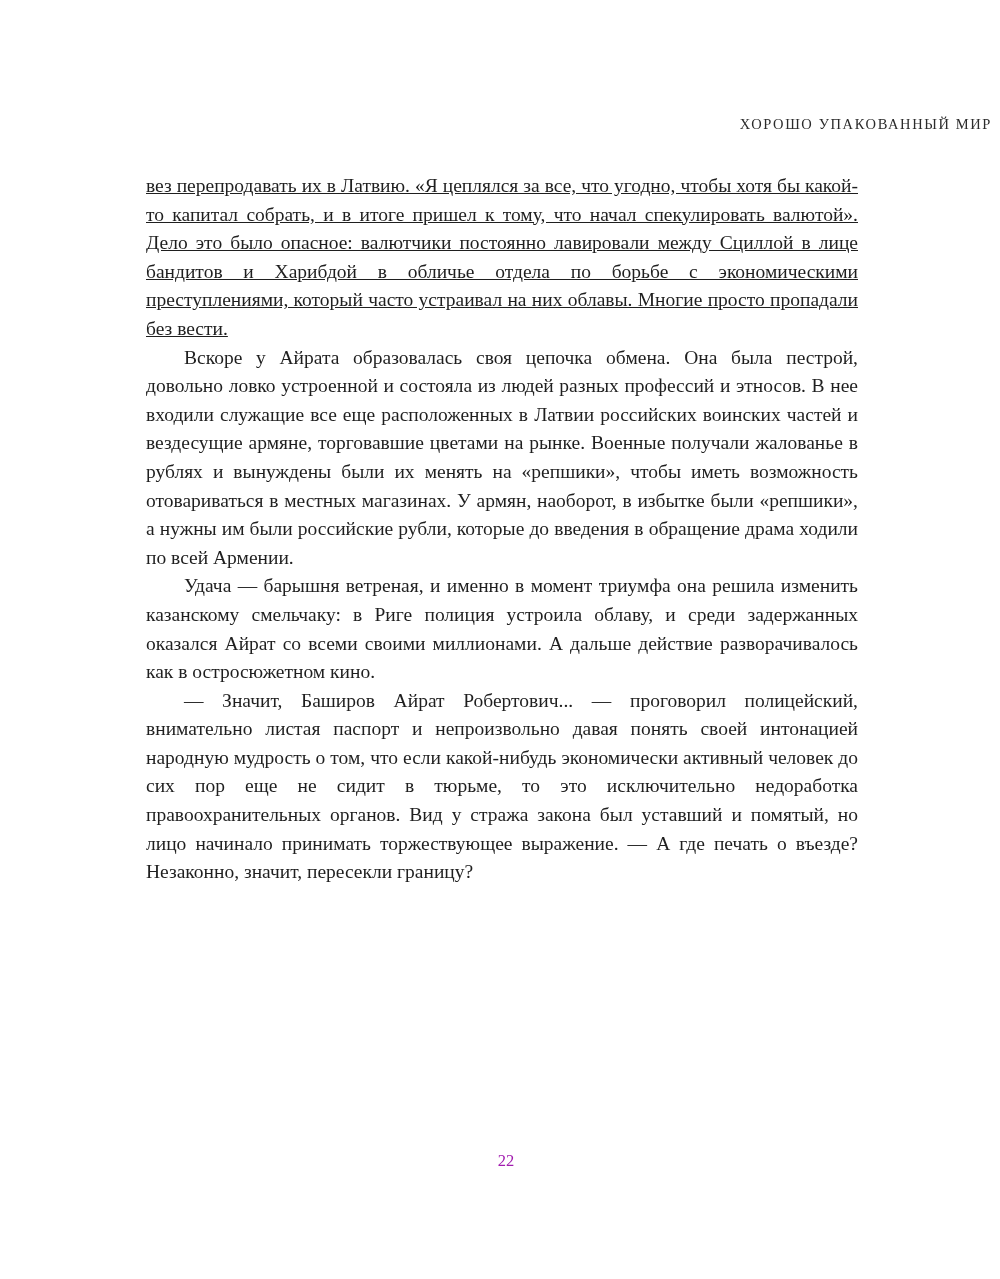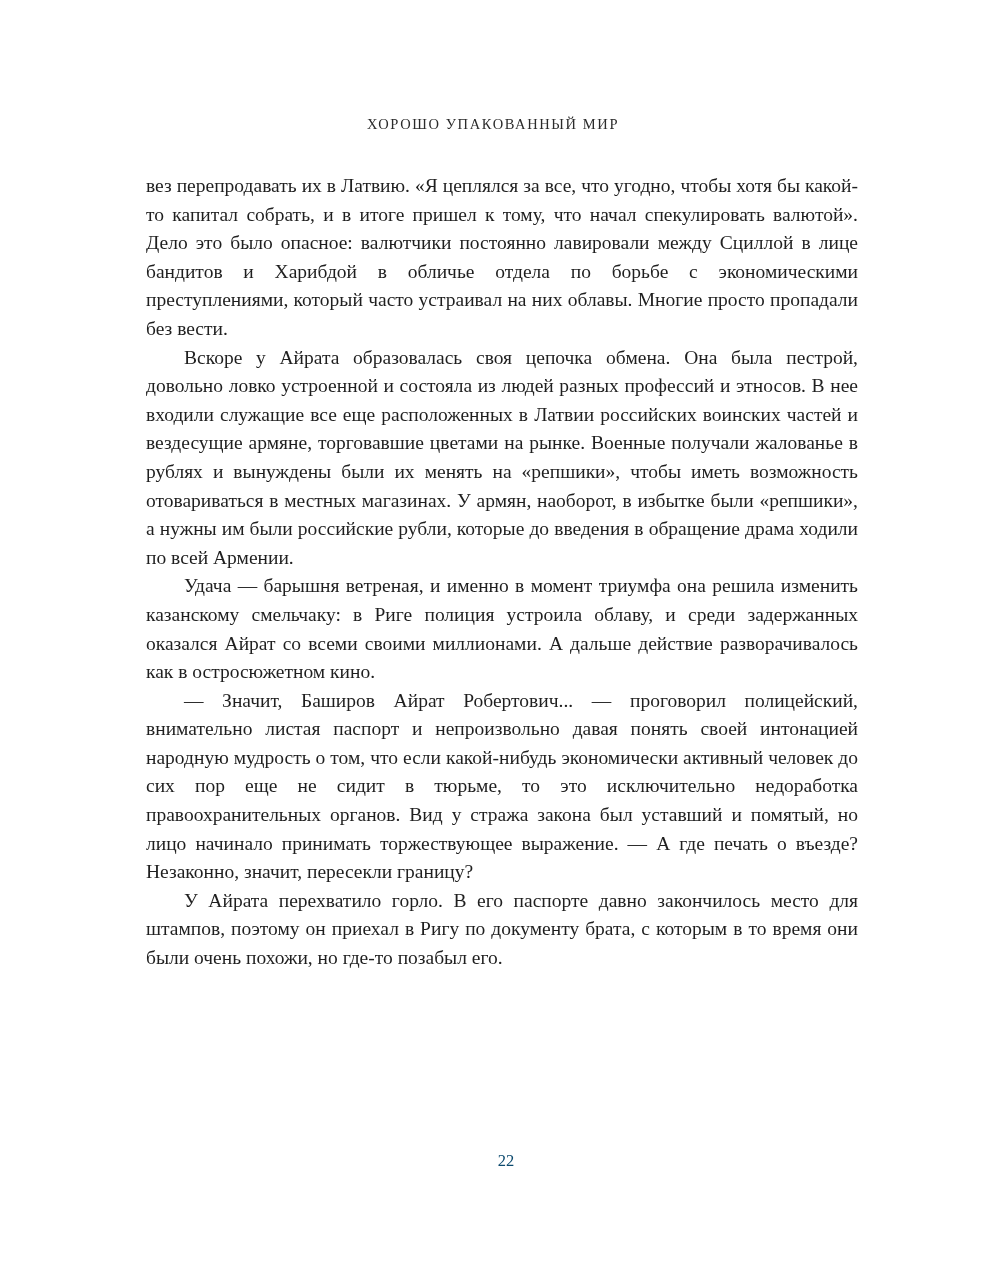--- a/index.html
+++ b/index.html
@@ -15,22 +15,22 @@
     background: #ffffff;
     color: #1f1f1f;
     font-family: "Liberation Serif", "DejaVu Serif", serif;
     box-sizing: border-box;
     overflow: hidden;
   }
   .running-title {
     position: absolute;
     top: 116px;
     left: 0;
-    right: 14px;
-    text-align: center;
+    right: 8px;
+    text-align: right;
     font-size: 14.5px;
     letter-spacing: 1.6px;
     color: #2b2b2b;
   }
   .body-text {
     position: absolute;
     top: 172px;
     left: 146px;
     width: 712px;
     font-size: 19.5px;
@@ -38,31 +38,32 @@
     text-align: justify;
     hyphens: auto;
   }
   .body-text p {
     margin: 0;
     padding: 0;
     text-indent: 38px;
   }
   .body-text p.no-indent {
     text-indent: 0;
+    text-decoration: underline;
   }
   .seg-italic {
   }
   .page-number {
     position: absolute;
     bottom: 108px;
     left: 12px;
     right: 0;
     text-align: center;
     font-size: 16.5px;
-    color: #0c4a6e;
+    color: #a21caf;
   }
 </style>
 </head>
 <body>
 
 <div class="page">
 
   <div class="running-title">ХОРОШО УПАКОВАННЫЙ МИР</div>
 
   <div class="body-text">
@@ -77,21 +78,18 @@
 
 
     <p>
       <span>Удача — барышня ветреная, и именно в момент триумфа она решила изменить казанскому смельчаку: в Риге полиция устроила облаву, и среди задержанных оказался Айрат со всеми своими миллионами. А дальше действие разворачивалось как в остросюжетном кино.</span>
     </p>
 
     <p>
       <span class="seg-italic">— Значит, Баширов Айрат Робертович...</span><span> — проговорил полицейский, внимательно листая паспорт и непроизвольно давая понять своей интонацией народную мудрость о том, что если какой-нибудь экономически активный человек до сих пор еще не сидит в тюрьме, то это исключительно недоработка правоохранительных органов. Вид у стража закона был уставший и помятый, но лицо начинало принимать торжествующее выражение. — </span><span class="seg-italic">А где печать о въезде? Незаконно, значит, пересекли границу?</span>
     </p>
 
-    <p>
-      <span>У Айрата перехватило горло. В его паспорте давно закончилось место для штампов, поэтому он приехал в Ригу по документу брата, с которым в то время они были очень похожи, но где-то позабыл его.</span>
-    </p>
 
   </div>
 
   <div class="page-number">22</div>
 
 </div>
 
 </body></html>

